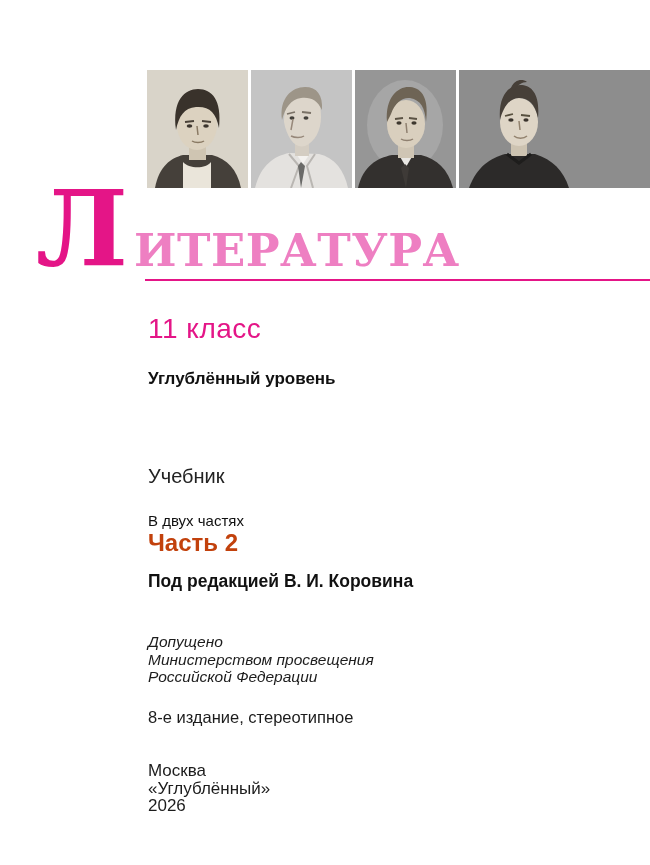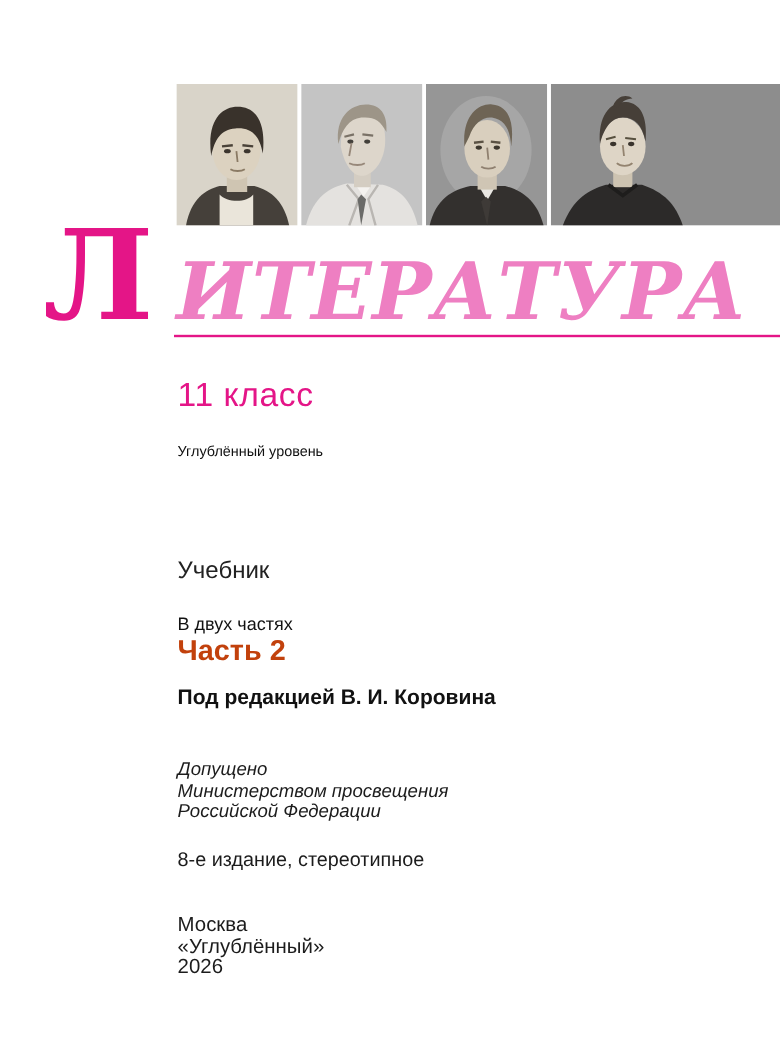--- a/index.html
+++ b/index.html
@@ -18,28 +18,28 @@
   }
   .photo{display:block;height:118px;flex:0 0 auto;}
   .photo.p4{flex:1 1 auto;width:191px;}
   
   .book-title{
     position:absolute;left:36px;top:170px;margin:0;
     font-family:"DejaVu Serif", serif;font-weight:700;
     white-space:nowrap;line-height:1.16;
   }
   .title-initial{font-size:104px;color:#e41587;}
-  .title-rest{font-size:66px;color:#ee7fc2;margin-left:19px;letter-spacing:.5px;font-style:italic;}
+  .title-rest{font-size:45px;color:#ee7fc2;margin-left:6px;letter-spacing:.5px;}
   .title-underline{
     position:absolute;left:145px;right:0;top:279px;height:2px;background:#e41587;
   }
   
   .txt{position:absolute;left:148px;white-space:nowrap;}
   .class-label{top:313px;font-size:28px;font-weight:400;color:#e41587;letter-spacing:.5px;}
-  .level-label{top:369px;font-size:12px;font-weight:400;color:#111;text-align:center;}
+  .level-label{top:369px;font-size:17px;font-weight:700;color:#111;text-align:center;}
   .type-label{top:417px;font-size:20px;color:#222;margin-top:48px;}
   .parts-note{top:512px;font-size:15px;color:#111;}
   .part-label{top:529px;font-size:24px;font-weight:700;color:#c2410c;}
   .editor-line{top:571px;font-size:17.5px;font-weight:700;color:#111;}
   .approval{top:633px;font-size:15.5px;font-style:italic;line-height:17.5px;color:#1c1c1c;}
   .edition-line{top:708px;font-size:16.5px;color:#1c1c1c;}
   .imprint{top:762px;font-size:17px;line-height:17.5px;color:#1c1c1c;}
 </style>
 </head>
 <body>

